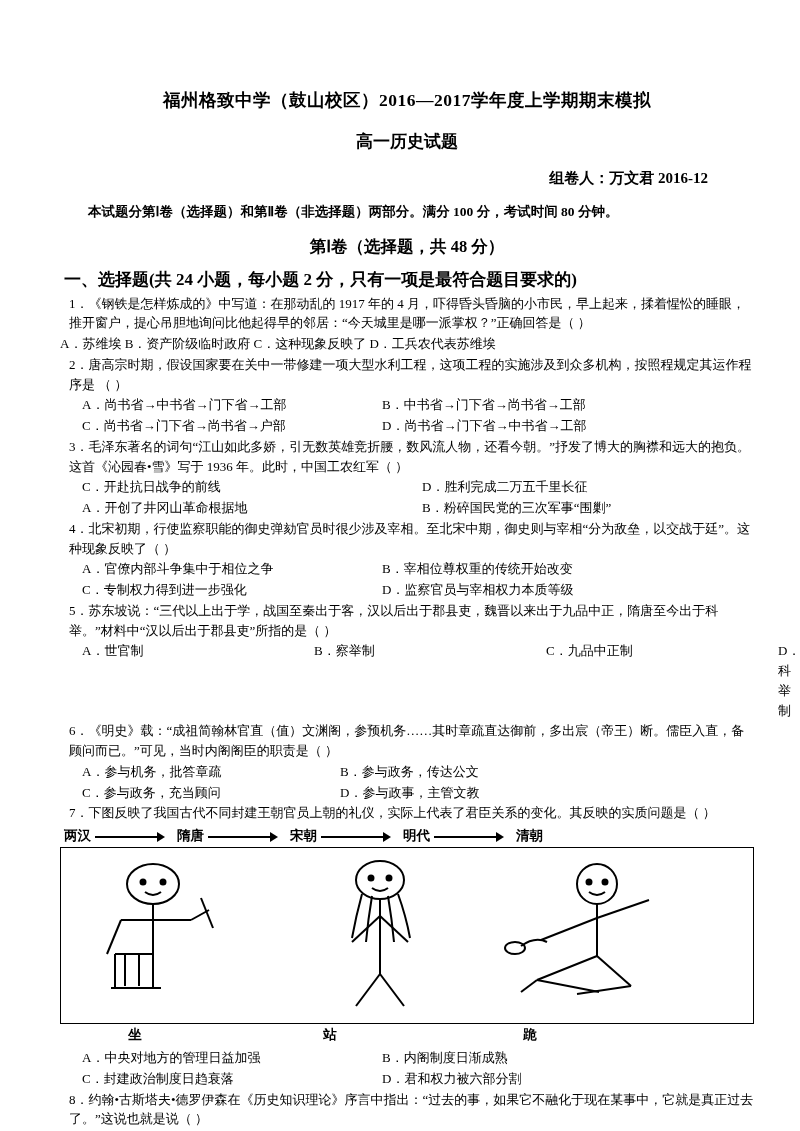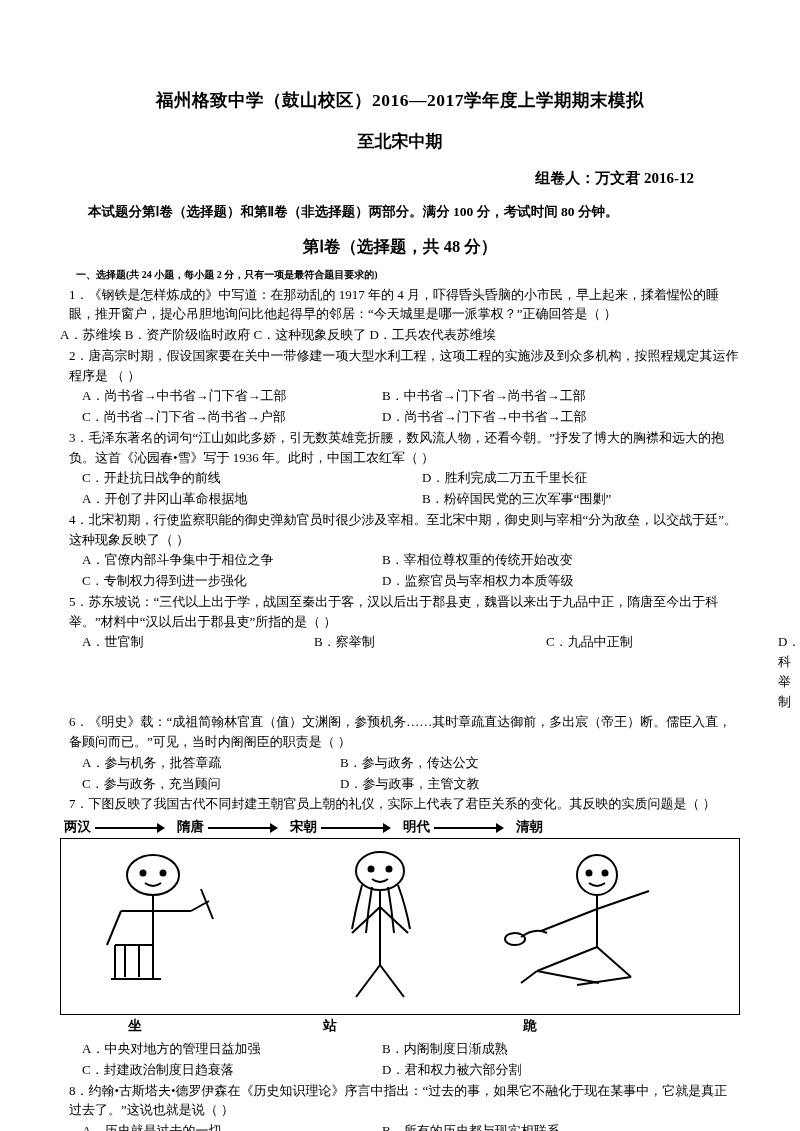--- a/index.html
+++ b/index.html
@@ -5,21 +5,21 @@
   html,body{margin:0;padding:0;}
   body{
     width:800px;height:1131px;
     background:#ffffff;
     font-family:"Liberation Serif", serif;
     color:#000;
   }
   .page{
     width:800px;height:1131px;
     box-sizing:border-box;
-    padding:88px 60px 40px 60px;
+    padding:88px 46px 40px 60px;
     position:relative;
   }
   .title1{
     text-align:center;
     font-size:17.5px;
     font-weight:bold;
     letter-spacing:0.5px;
     margin:0 0 18px 0;
   }
   .title2{
@@ -41,23 +41,23 @@
     text-indent:28px;
     margin:0 0 12px 0;
   }
   .section-title{
     text-align:center;
     font-size:16.5px;
     font-weight:bold;
     margin:6px 0 10px 0;
   }
   .part-head{
-    font-size:10px;
-    font-weight:bold;
-    margin:0 0 3px 16px;
+    font-size:17px;
+    font-weight:bold;
+    margin:0 0 3px 4px;
   }
   .q{
     font-size:13px;
     line-height:1.52;
     margin:0 0 1px 9px;
   }
   .opts{
     font-size:13px;
     line-height:1.52;
     display:flex;
@@ -110,21 +110,21 @@
   }
   .figcap span{ text-align:center; }
   svg.person{ position:absolute; }
 </style>
 </head>
 <body>
 
 <div class="page">
 
   <div class="title1">福州格致中学（鼓山校区）2016—2017学年度上学期期末模拟</div>
-  <div class="title2">至北宋中期</div>
+  <div class="title2">高一历史试题</div>
   <div class="maker">组卷人：万文君   2016-12</div>
   <div class="instr">本试题分第Ⅰ卷（选择题）和第Ⅱ卷（非选择题）两部分。满分 100 分，考试时间 80 分钟。</div>
 
   <div class="section-title">第Ⅰ卷（选择题，共 48 分）</div>
   <div class="part-head">一、选择题(共 24 小题，每小题 2 分，只有一项是最符合题目要求的)</div>
 
   <div class="q">1．《钢铁是怎样炼成的》中写道：在那动乱的 1917 年的 4 月，吓得昏头昏脑的小市民，早上起来，揉着惺忪的睡眼，推开窗户，提心吊胆地询问比他起得早的邻居：“今天城里是哪一派掌权？”正确回答是（     ）</div>
   <div class="opts">
     <span class="col">A．苏维埃 B．资产阶级临时政府 C．这种现象反映了 D．工兵农代表苏维埃</span>
   </div>

